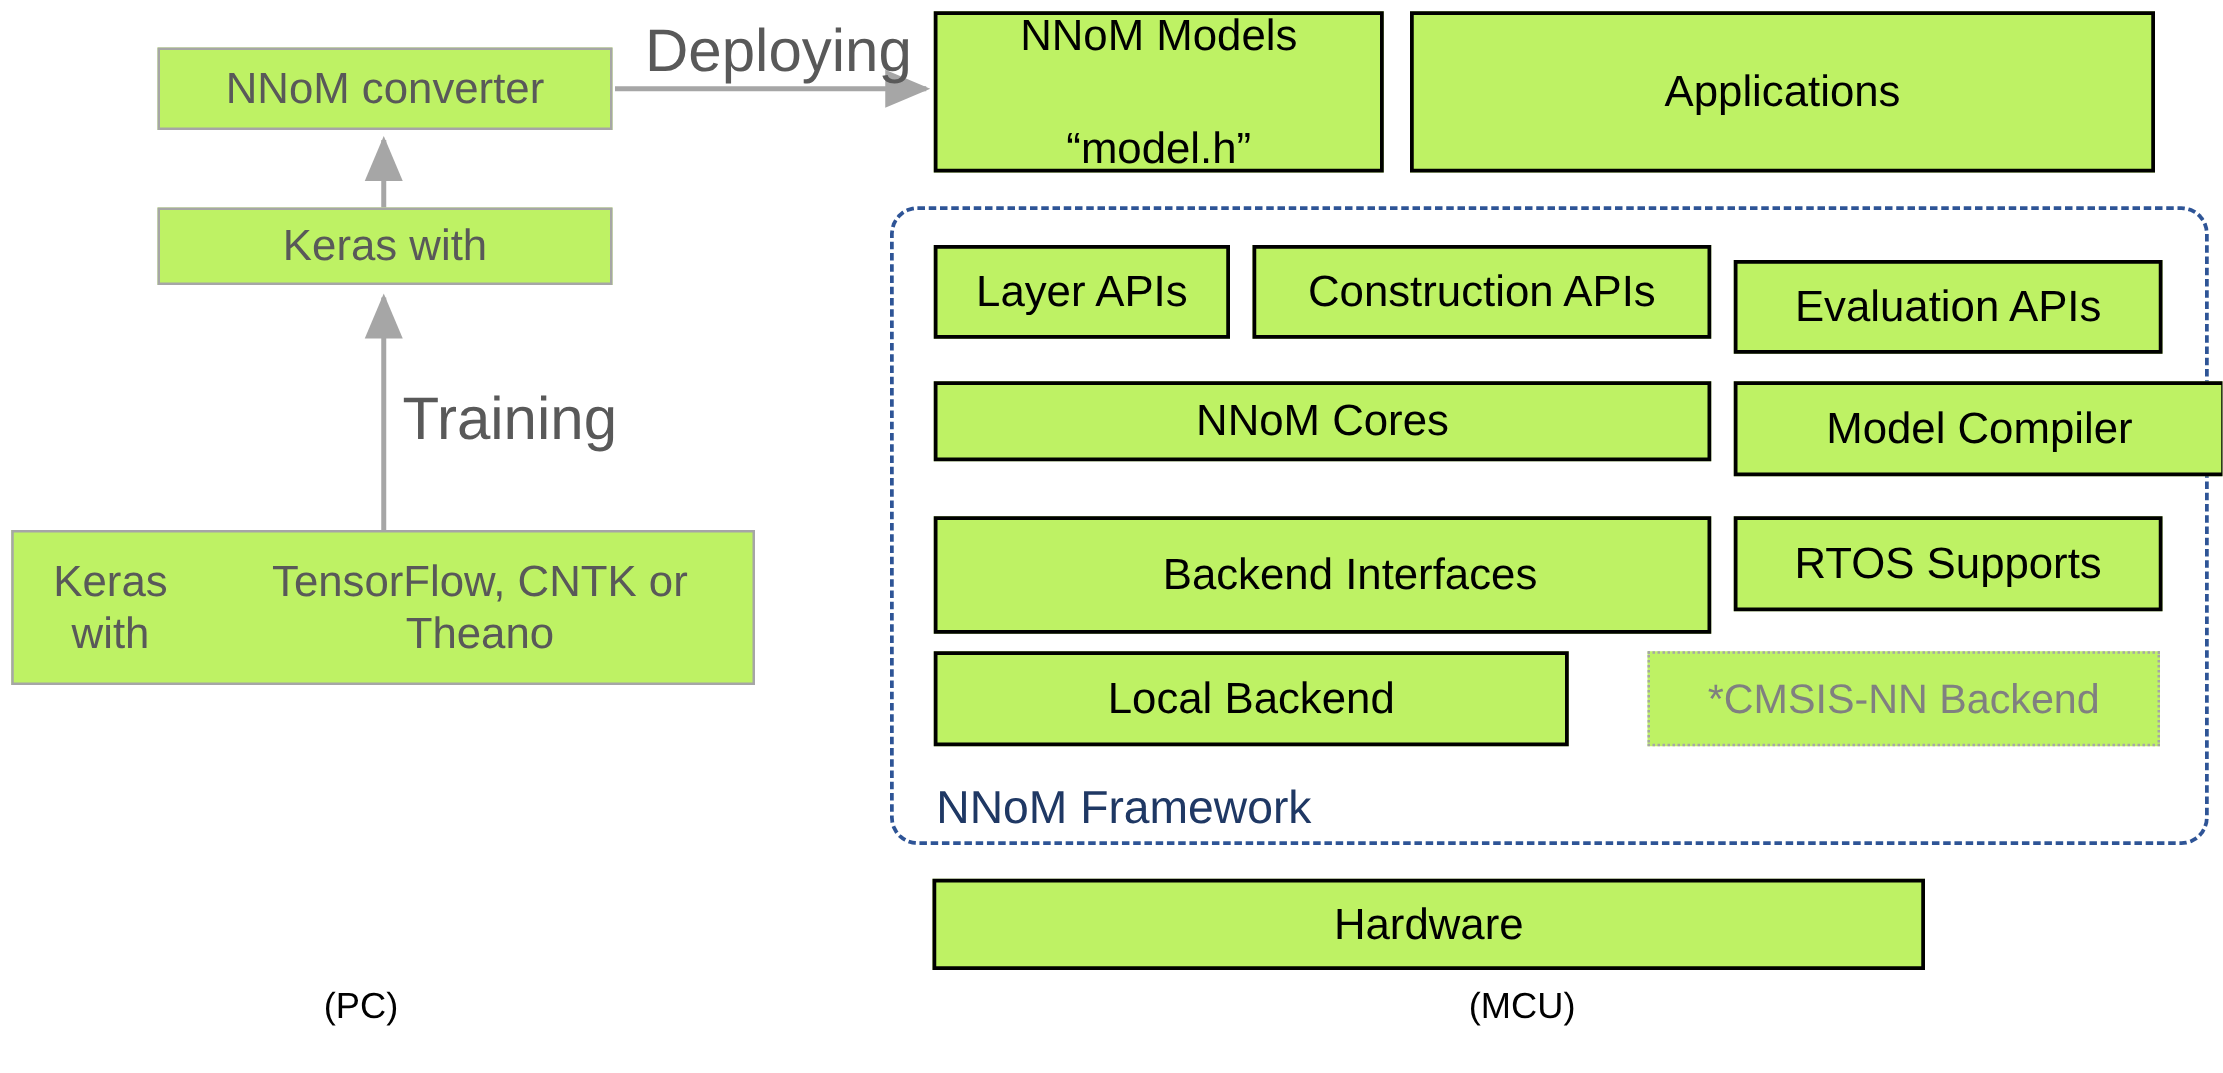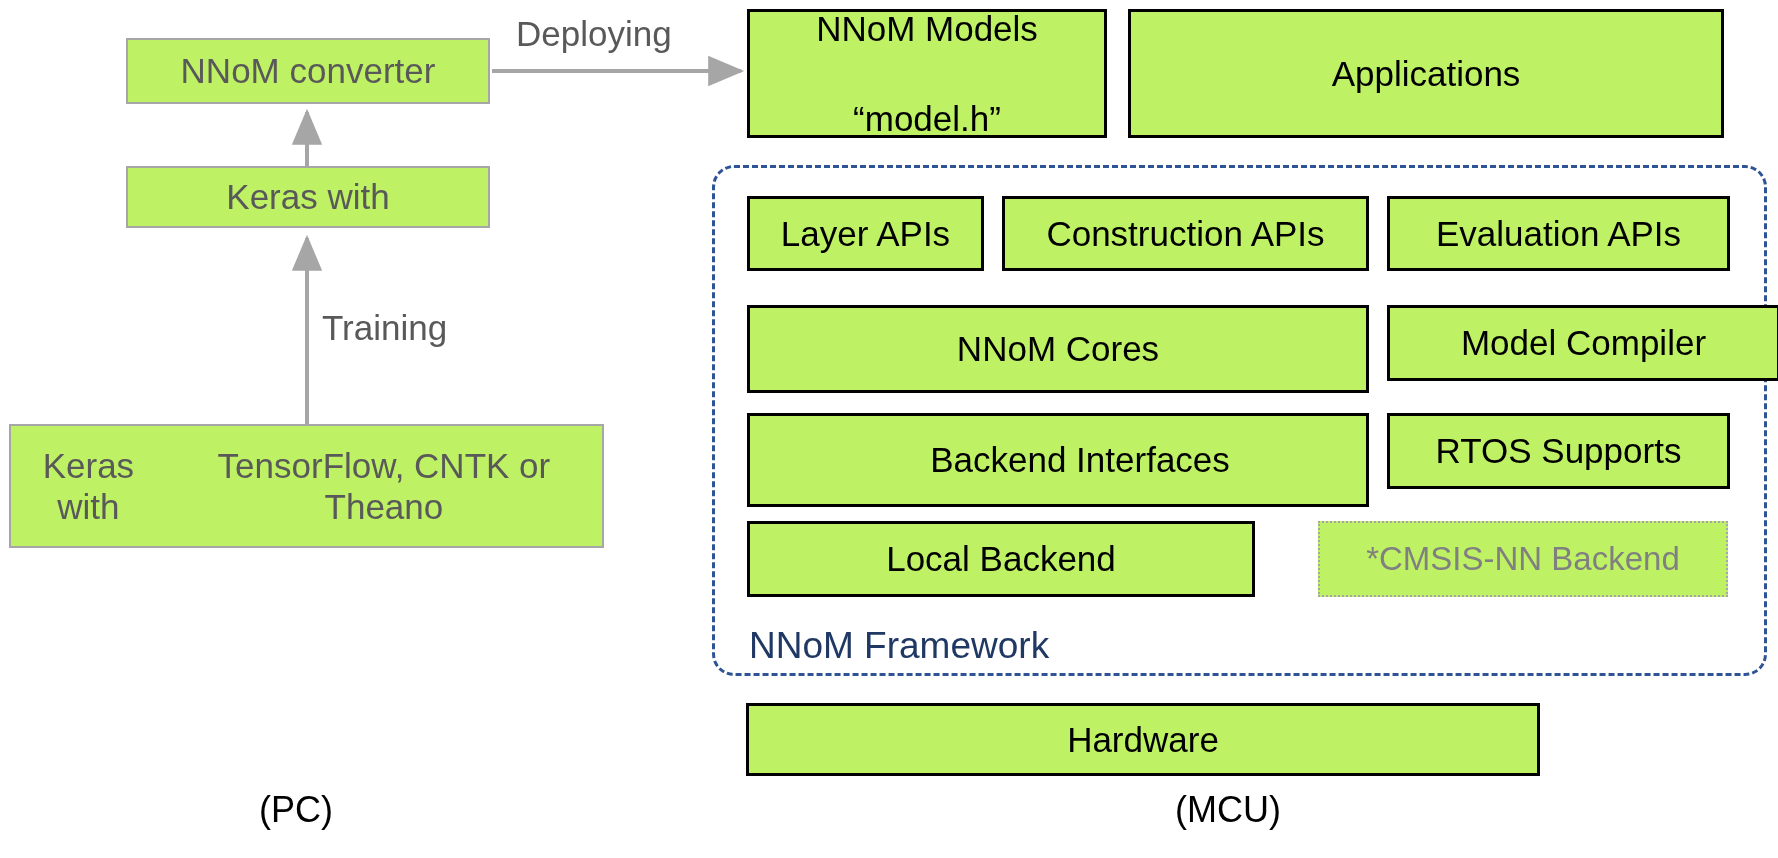--- a/index.html
+++ b/index.html
@@ -17,24 +17,24 @@
     text-align:center;line-height:1.18;
   }
   
   .pc-box{border:2px solid #a6a6a6;color:#595959;font-size:35px;}
   
   .mcu-box{border:3px solid #000000;color:#000000;font-size:35px;}
   
   .ghost-box{border:2px dotted #a6a6a6;color:#808080;font-size:33px;}
 
   .label{
-    position:absolute;color:#595959;font-size:35px;white-space:nowrap;
+    position:absolute;color:#595959;font-size:48px;white-space:nowrap;
   }
   .label-dark{
-    position:absolute;color:#000000;font-size:36px;white-space:nowrap;
+    position:absolute;color:#000000;font-size:29px;white-space:nowrap;
   }
   .framework-label{
     position:absolute;color:#1f3864;font-size:37px;white-space:nowrap;
   }
 
   
   .dashed-frame{
     position:absolute;box-sizing:border-box;
     border:3px dashed #2e5496;border-radius:22px;background:transparent;
   }
@@ -91,25 +91,25 @@
   </div>
 
   <div class="dashed-frame" style="left:712px;top:165px;width:1055px;height:511px;"></div>
 
   <div class="box mcu-box" style="left:747px;top:196px;width:237px;height:75px;">
     <span>Layer APIs</span>
   </div>
   <div class="box mcu-box" style="left:1002px;top:196px;width:367px;height:75px;">
     <span>Construction APIs</span>
   </div>
-  <div class="box mcu-box" style="left:1387px;top:196px;width:343px;height:75px;">
+  <div class="box mcu-box" style="left:1387px;top:208px;width:343px;height:75px;">
     <span>Evaluation APIs</span>
   </div>
 
-  <div class="box mcu-box" style="left:747px;top:305px;width:622px;height:88px;">
+  <div class="box mcu-box" style="left:747px;top:305px;width:622px;height:64px;">
     <span>NNoM Cores</span>
   </div>
   <div class="box mcu-box" style="left:1387px;top:305px;width:393px;height:76px;">
     <span>Model Compiler</span>
   </div>
 
   <div class="box mcu-box" style="left:747px;top:413px;width:622px;height:94px;padding-left:44px;">
     <span>Backend Interfaces</span>
   </div>
   <div class="box mcu-box" style="left:1387px;top:413px;width:343px;height:76px;">

